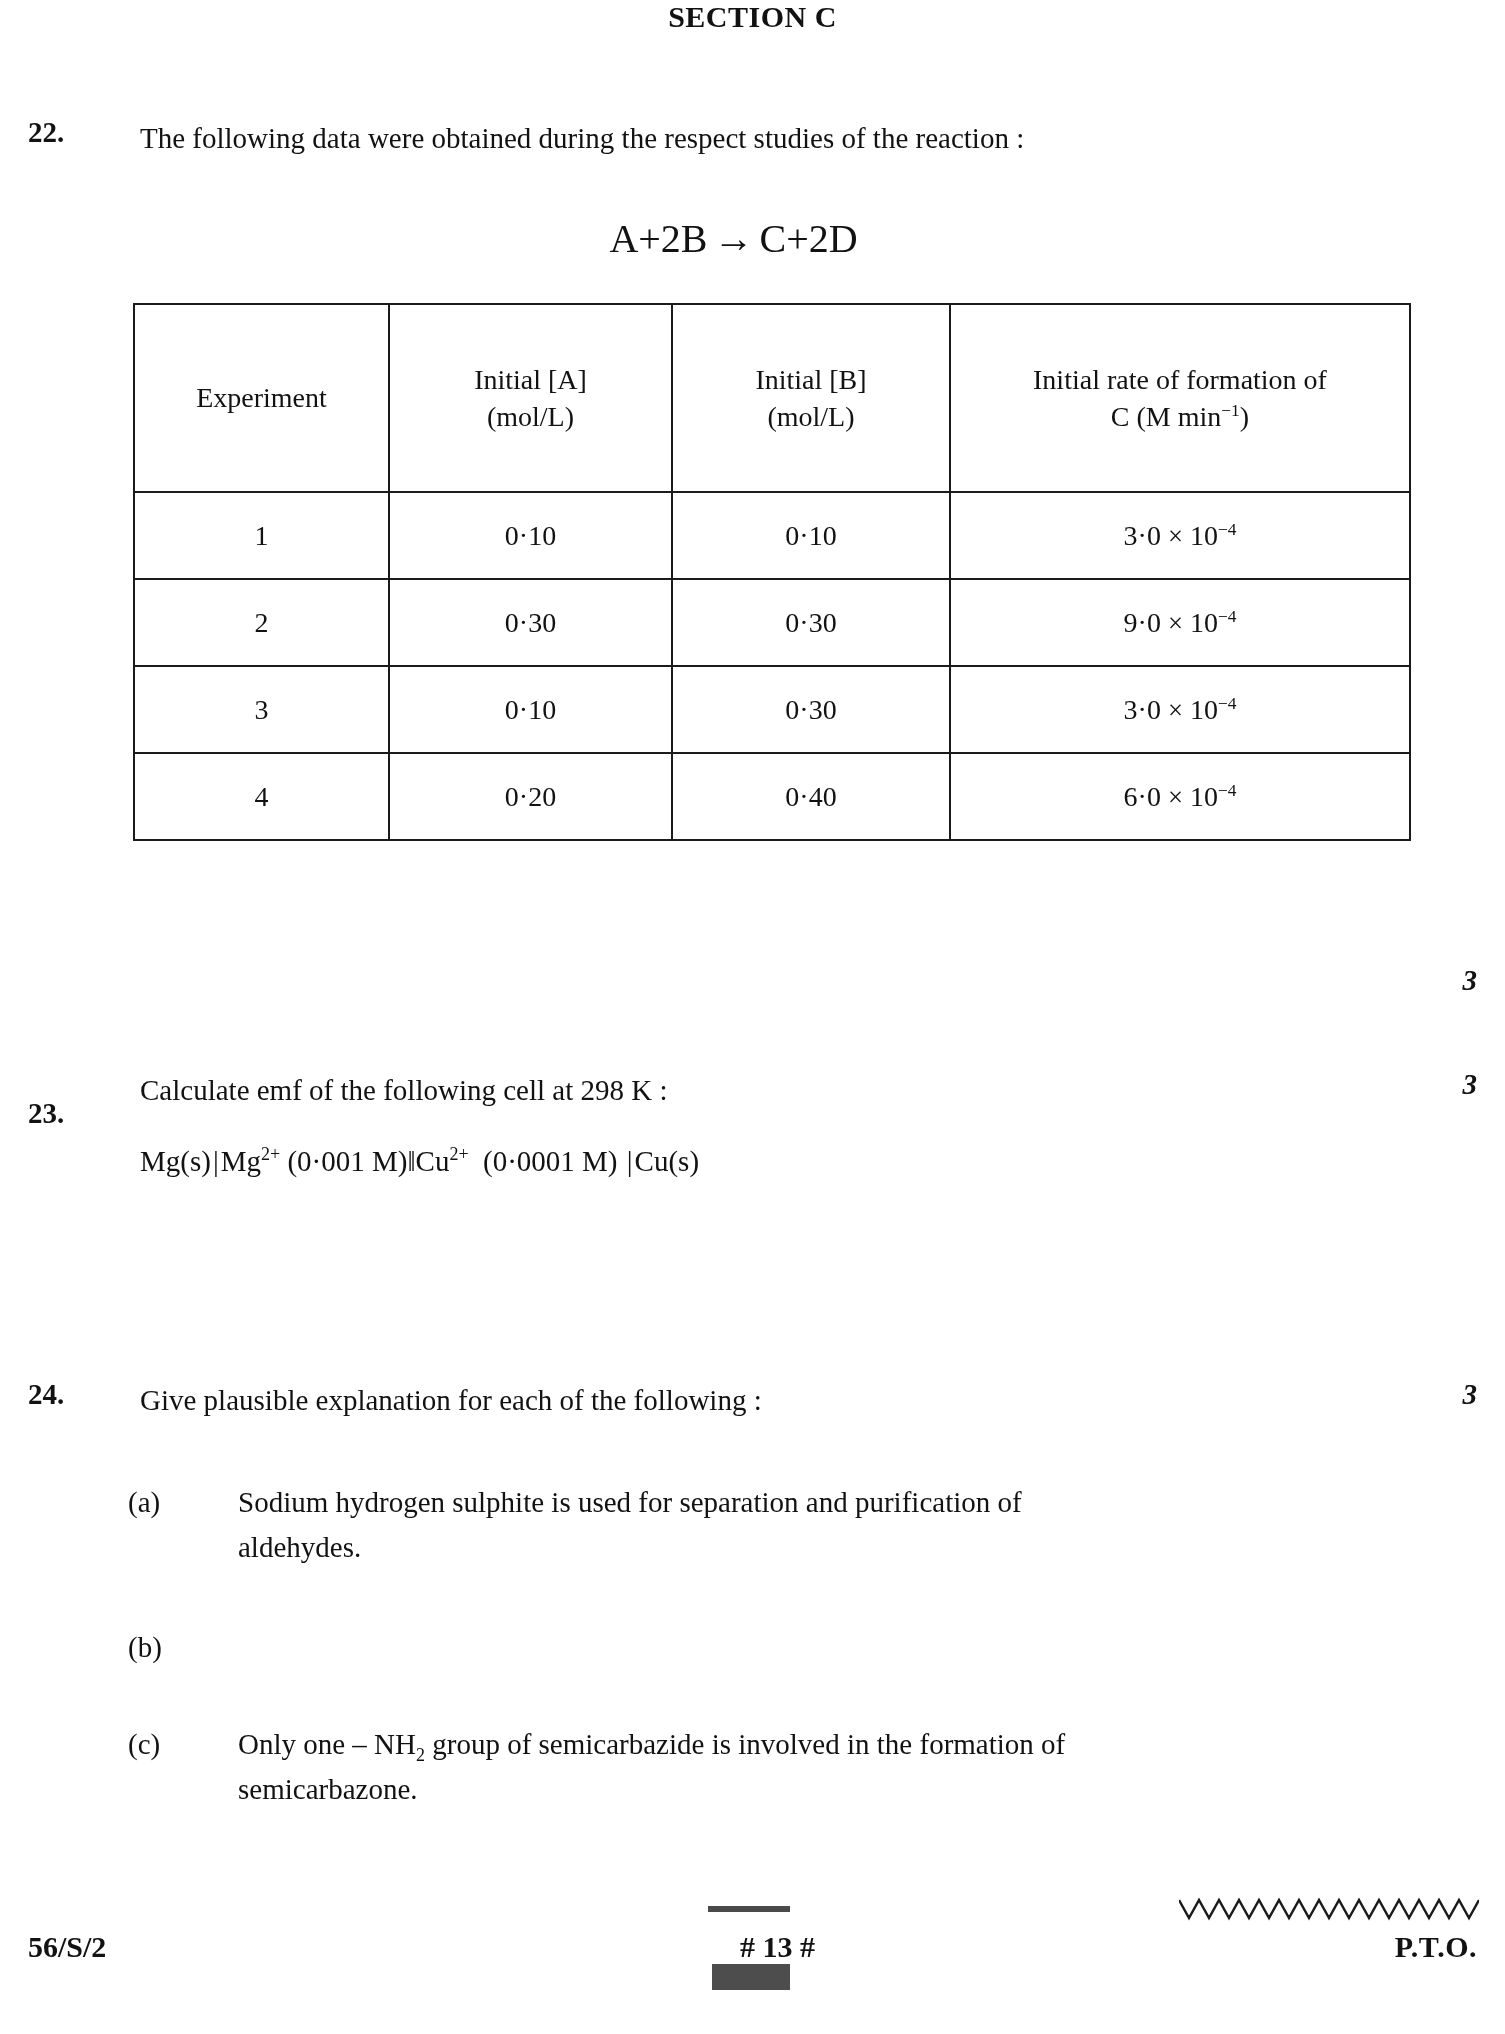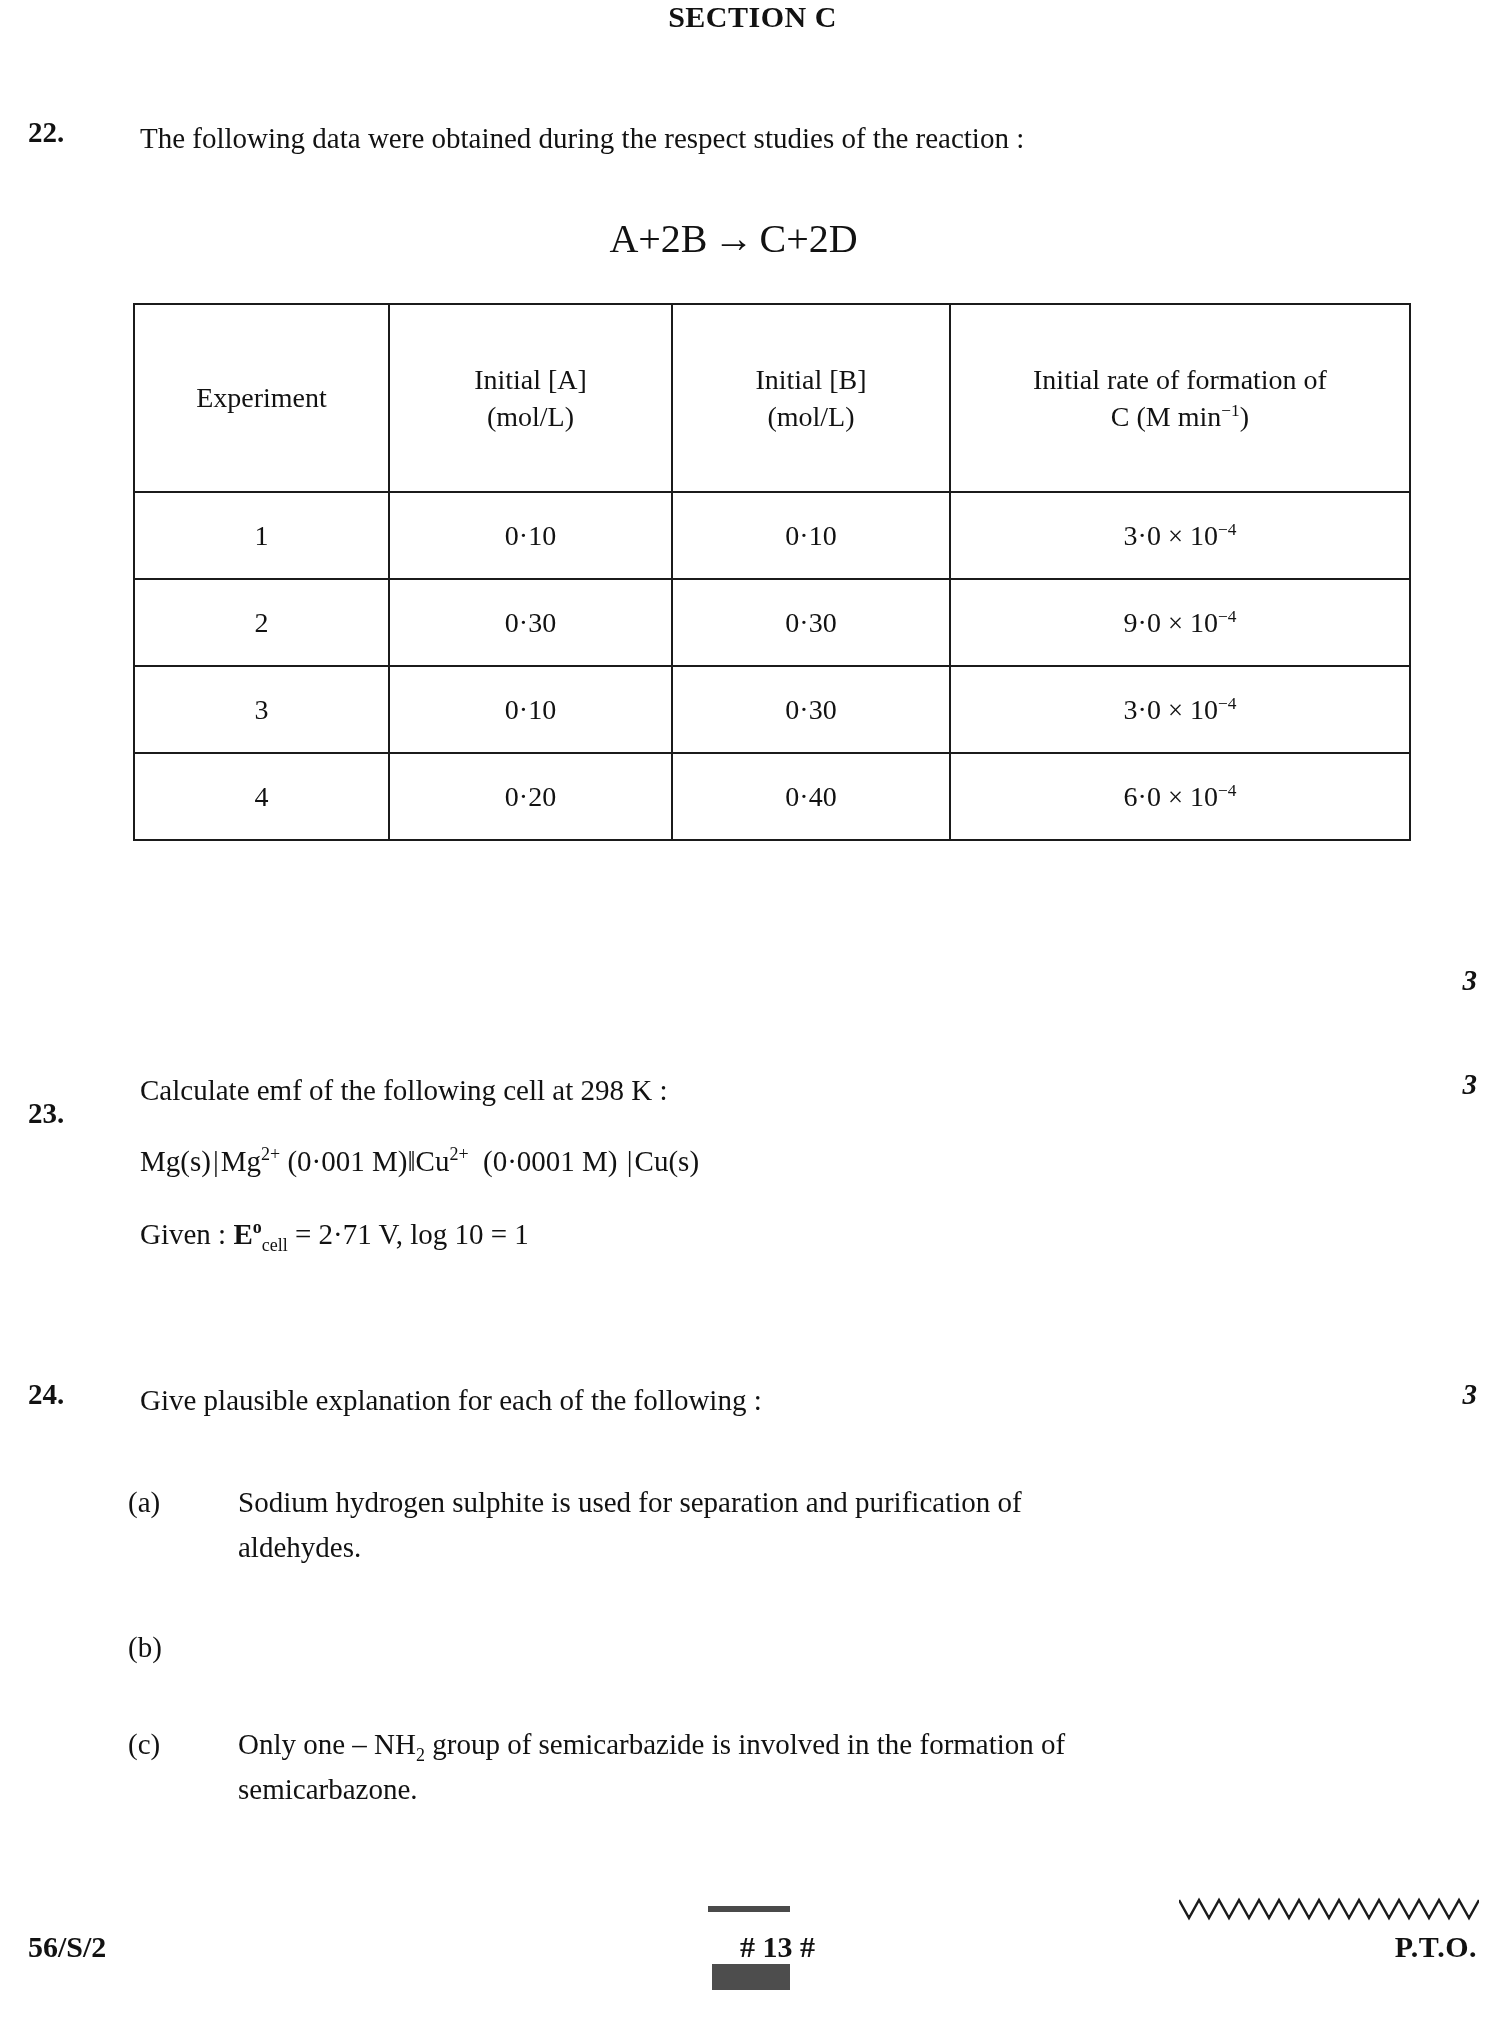--- a/index.html
+++ b/index.html
@@ -293,21 +293,20 @@
   </div>
 
   <div class="marks" id="q22-marks">3</div>
 
   <div class="qnum" id="q23-num">23.</div>
   <div class="qbody" id="q23-stem">Calculate emf of the following cell at 298 K :</div>
   <div class="marks" id="q23-marks">3</div>
 
   <div id="q23-cell"><span>Mg(s)</span><span class="bar">|</span><span>Mg</span><sup class="sup">2+</sup> <span>(0·001 M)</span><span>‖</span><span>Cu</span><sup class="sup">2+</sup>&nbsp; <span>(0·0001 M)</span> <span class="bar">|</span><span>Cu(s)</span></div>
 
-  <div id="q23-given"><span>Given : </span><span class="bold-E">E</span><sup class="sup bold-E">o</sup><sub class="sub">cell</sub><span> = 2·71 V,  log 10 = 1</span></div>
 
   <div class="qnum" id="q24-num">24.</div>
   <div class="qbody" id="q24-stem">Give plausible explanation for each of the following :</div>
   <div class="marks" id="q24-marks">3</div>
 
   <div class="sub-item" id="item-a">
     <span class="label">(a)</span>
     <span class="text">Sodium hydrogen sulphite is used for separation and purification of aldehydes.</span>
   </div>
 

